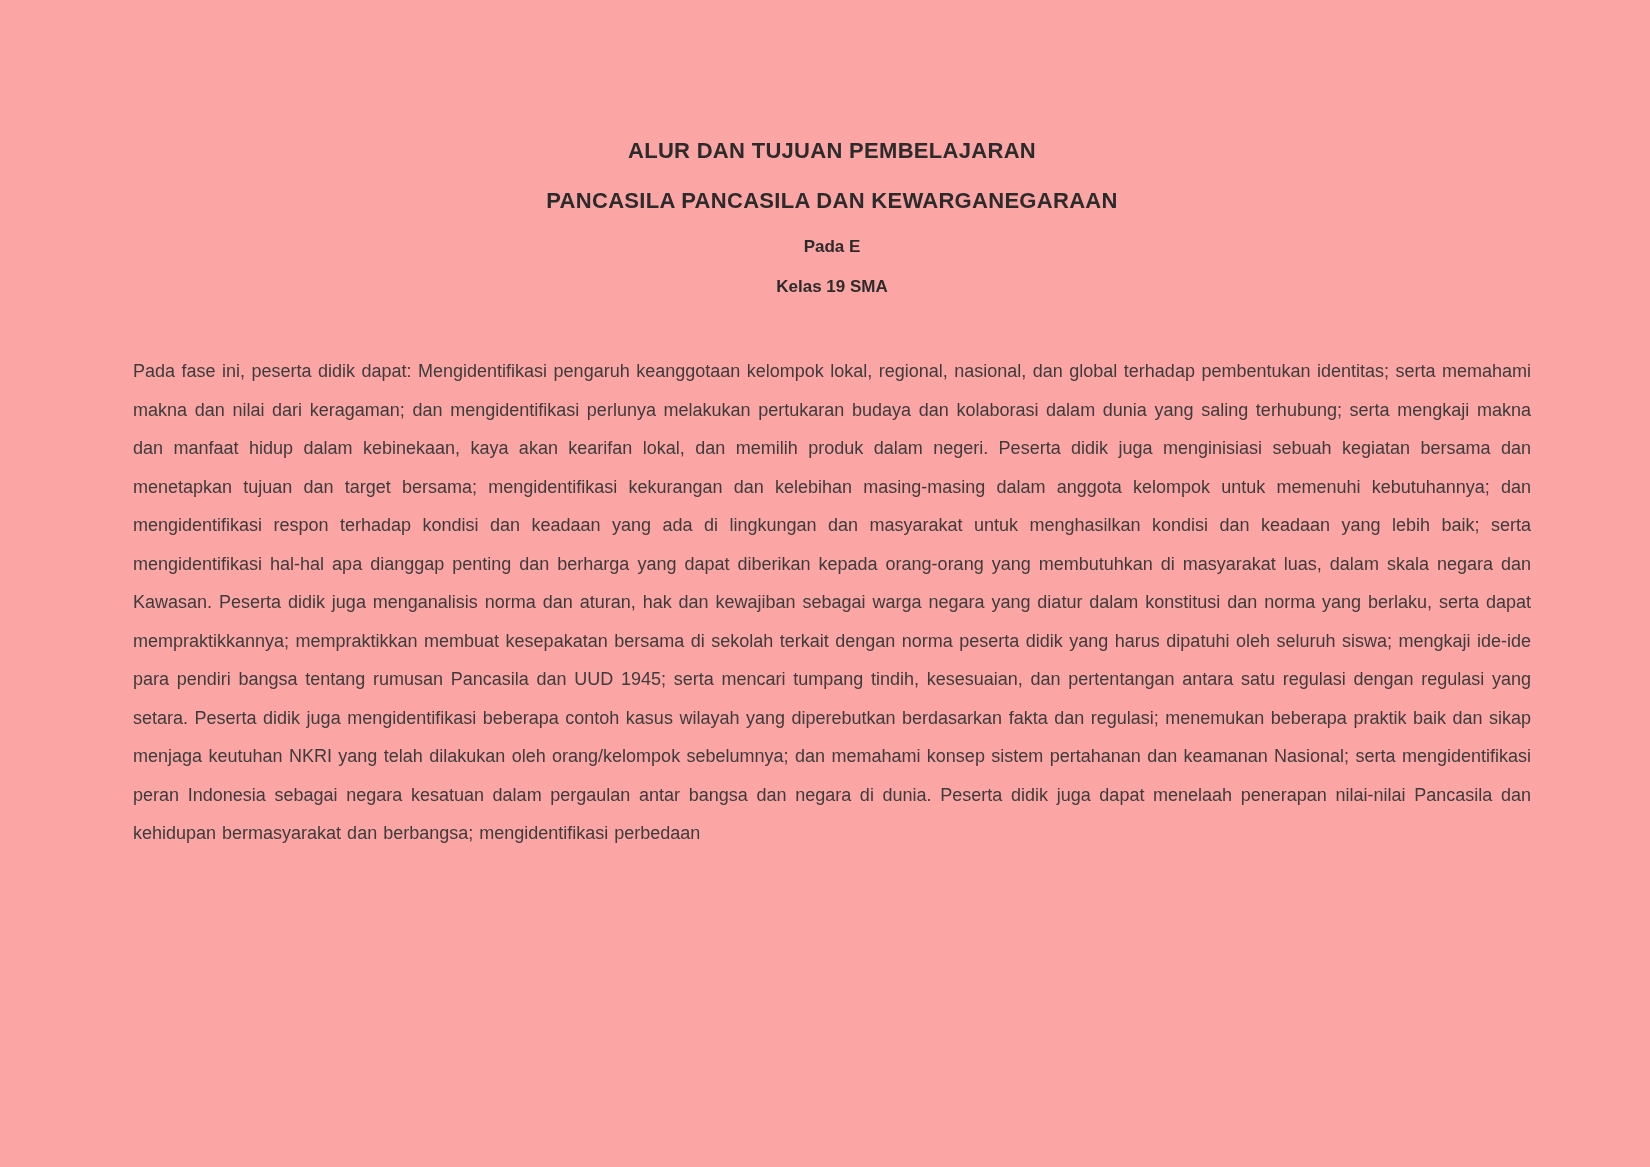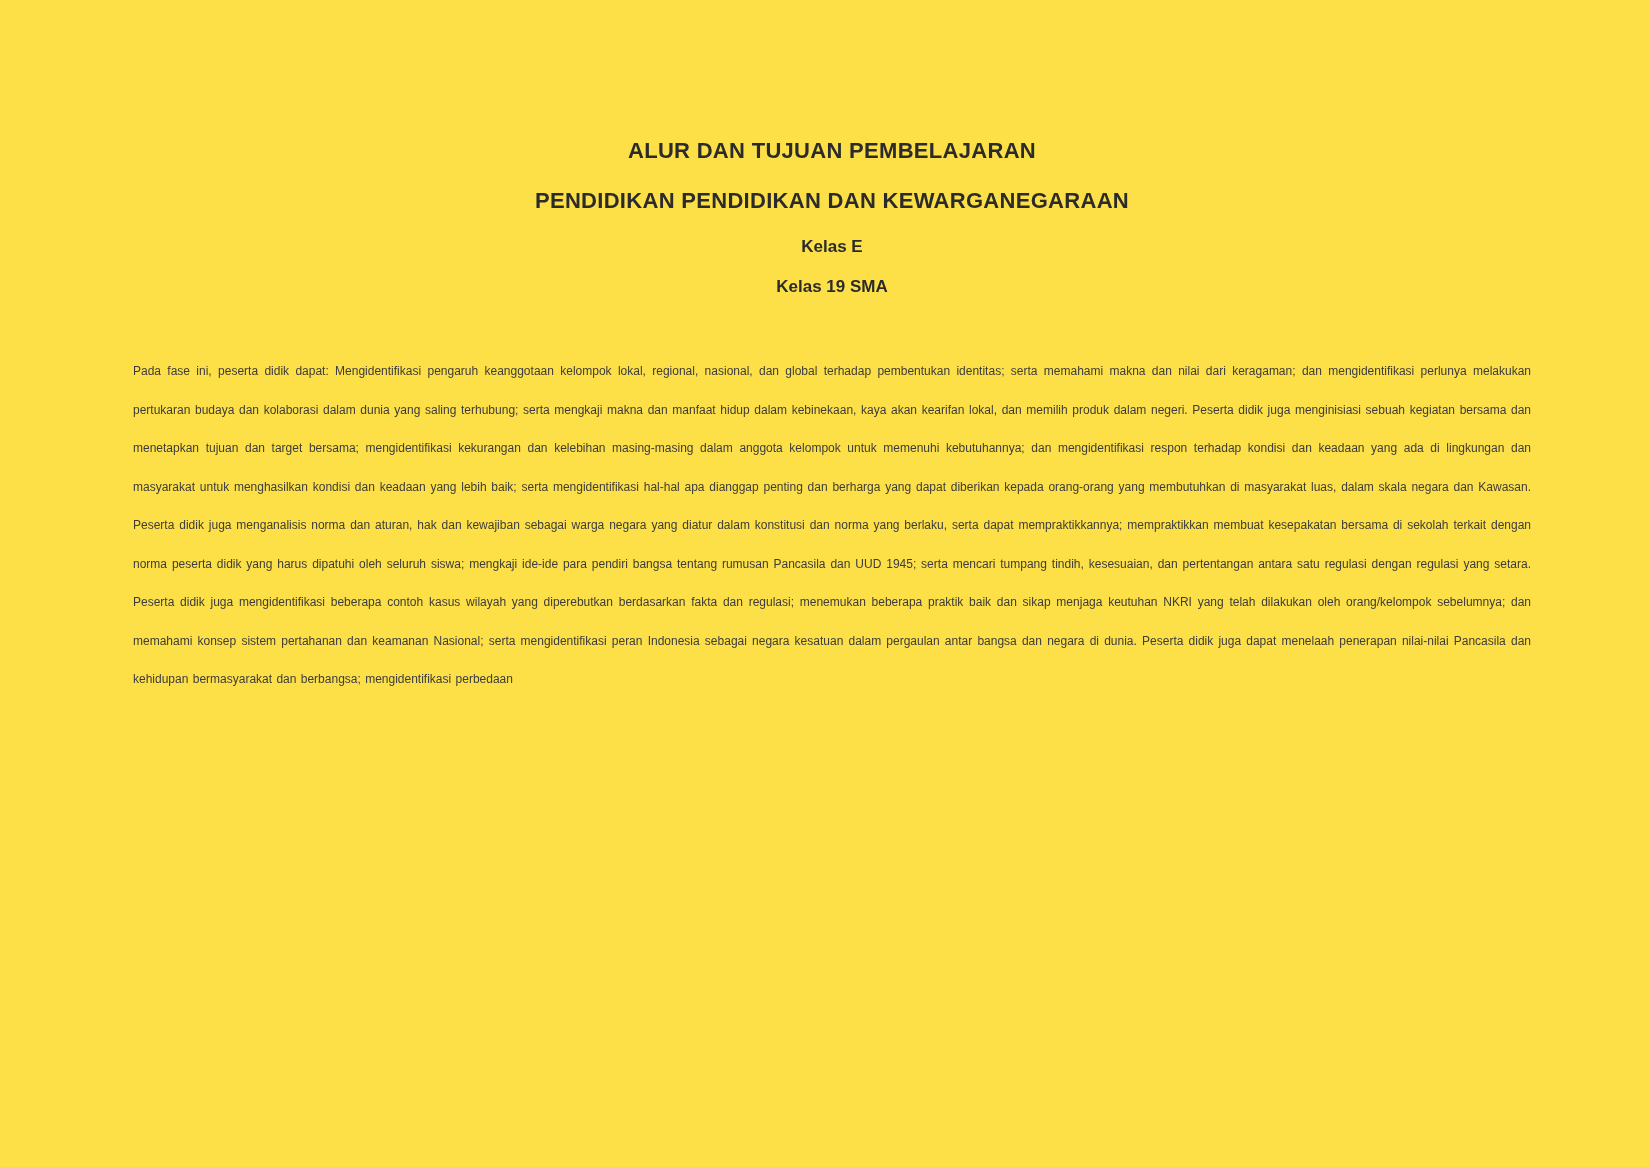--- a/index.html
+++ b/index.html
@@ -12,21 +12,21 @@
     height: 1167px;
     font-family: "Liberation Sans", sans-serif;
     color: #333333;
     overflow: hidden;
   }
   .page {
     box-sizing: border-box;
     width: 1650px;
     height: 1167px;
     padding: 138px 119px 0 133px;
-    background: #fde047;
+    background: #fca5a5;
   }
   .doc-title {
     text-align: center;
     font-weight: bold;
     font-size: 22px;
     line-height: 26px;
     letter-spacing: 0.3px;
     color: #2b2b2b;
     margin: 0 0 24px 0;
   }
@@ -36,36 +36,36 @@
   .doc-subtitle {
     text-align: center;
     font-weight: bold;
     font-size: 17px;
     line-height: 21px;
     color: #2b2b2b;
     margin: 0 0 19px 0;
   }
   .body-text {
     margin: 55px 0 0 0;
-    font-size: 12px;
+    font-size: 18px;
     line-height: 38.5px;
     text-align: justify;
     text-justify: inter-word;
     color: #3c3c3c;
     word-spacing: 1px;
   }
 </style>
 </head>
 <body>
 
 <div class="page">
 
   <h1 class="doc-title">ALUR DAN TUJUAN PEMBELAJARAN</h1>
 
-  <h1 class="doc-title second">PENDIDIKAN PENDIDIKAN DAN KEWARGANEGARAAN</h1>
+  <h1 class="doc-title second">PANCASILA PANCASILA DAN KEWARGANEGARAAN</h1>
 
-  <h2 class="doc-subtitle">Kelas E</h2>
+  <h2 class="doc-subtitle">Pada E</h2>
 
   <h2 class="doc-subtitle">Kelas 19 SMA</h2>
 
   <p class="body-text">Pada fase ini, peserta didik dapat: Mengidentifikasi pengaruh keanggotaan kelompok lokal, regional, nasional, dan global terhadap pembentukan identitas; serta memahami makna dan nilai dari keragaman; dan mengidentifikasi perlunya melakukan pertukaran budaya dan kolaborasi dalam dunia yang saling terhubung; serta mengkaji makna dan manfaat hidup dalam kebinekaan, kaya akan kearifan lokal, dan memilih produk dalam negeri. Peserta didik juga menginisiasi sebuah kegiatan bersama dan menetapkan tujuan dan target bersama; mengidentifikasi kekurangan dan kelebihan masing-masing dalam anggota kelompok untuk memenuhi kebutuhannya; dan mengidentifikasi respon terhadap kondisi dan keadaan yang ada di lingkungan dan masyarakat untuk menghasilkan kondisi dan keadaan yang lebih baik; serta mengidentifikasi hal-hal apa dianggap penting dan berharga yang dapat diberikan kepada orang-orang yang membutuhkan di masyarakat luas, dalam skala negara dan Kawasan. Peserta didik juga menganalisis norma dan aturan, hak dan kewajiban sebagai warga negara yang diatur dalam konstitusi dan norma yang berlaku, serta dapat mempraktikkannya; mempraktikkan membuat kesepakatan bersama di sekolah terkait dengan norma peserta didik yang harus dipatuhi oleh seluruh siswa; mengkaji ide-ide para pendiri bangsa tentang rumusan Pancasila dan UUD 1945; serta mencari tumpang tindih, kesesuaian, dan pertentangan antara satu regulasi dengan regulasi yang setara. Peserta didik juga mengidentifikasi beberapa contoh kasus wilayah yang diperebutkan berdasarkan fakta dan regulasi; menemukan beberapa praktik baik dan sikap menjaga keutuhan NKRI yang telah dilakukan oleh orang/kelompok sebelumnya; dan memahami konsep sistem pertahanan dan keamanan Nasional; serta mengidentifikasi peran Indonesia sebagai negara kesatuan dalam pergaulan antar bangsa dan negara di dunia. Peserta didik juga dapat menelaah penerapan nilai-nilai Pancasila dan kehidupan bermasyarakat dan berbangsa; mengidentifikasi perbedaan</p>
 
 </div>
 
 </body></html>

